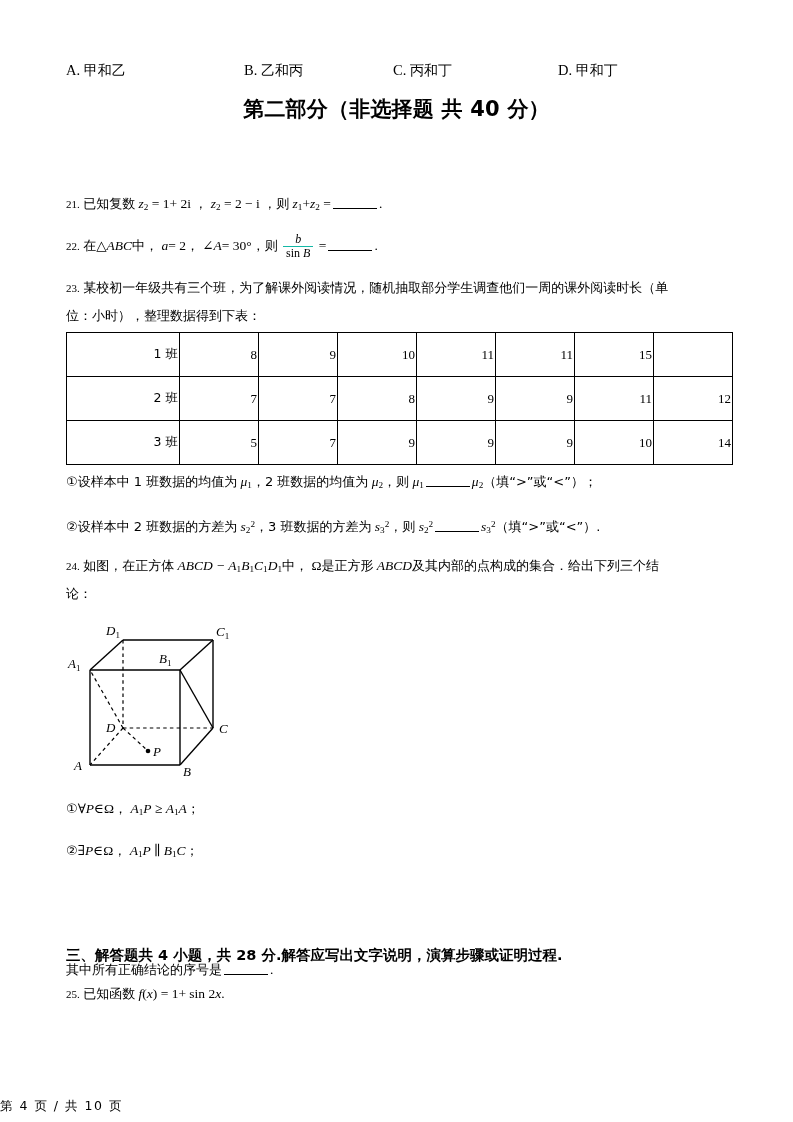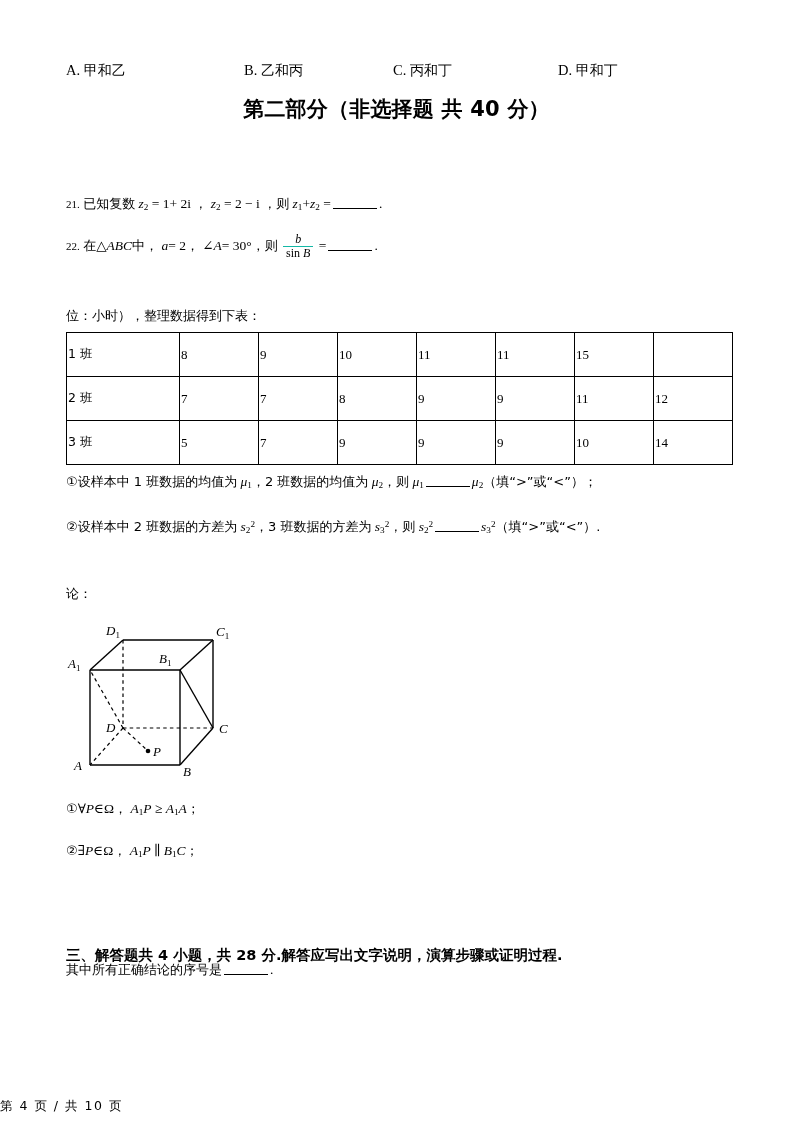--- a/index.html
+++ b/index.html
@@ -116,21 +116,21 @@
     position: absolute;
     left: 66px;
     top: 332px;
     width: 667px;
     border-collapse: collapse;
     table-layout: fixed;
   }
   .data-table td {
     border: 1px solid #000000;
     height: 41px;
-    text-align: left;
+    text-align: right;
     vertical-align: middle;
     font-family: "Liberation Serif", "DejaVu Serif", serif;
     font-size: 13px;
   }
   .data-table td.rowhead {
     width: 110px;
     font-family: "DejaVu Sans", "Liberation Sans", sans-serif;
     font-size: 12.5px;
   }
 
@@ -199,20 +199,24 @@
     <span class="cn">在</span><span class="mn">△</span><span class="mi">ABC</span><span class="cn">中，</span>
     <span class="mi">a</span><span class="mn">= 2</span><span class="cn">，</span>
     <span class="mn">∠</span><span class="mi">A</span><span class="mn">= 30°</span><span class="cn">，则</span>
     <span class="frac">
       <span class="num mi">b</span>
       <span class="den"><span class="mn">sin</span> <span class="mi">B</span></span>
     </span>
     <span class="mn">=</span><span class="blank"></span><span class="mn">.</span>
   </div>
 
+  <div class="q" style="top: 274px;">
+    <span class="qnum">23.</span>
+    <span class="cn">某校初一年级共有三个班，为了解课外阅读情况，随机抽取部分学生调查他们一周的课外阅读时长（单</span>
+  </div>
   <div class="q" style="top: 302px;">
     <span class="cn">位：小时），整理数据得到下表：</span>
   </div>
 
   <table class="data-table">
     <tbody>
       <tr>
         <td class="rowhead">1 班</td>
         <td>8</td>
         <td>9</td>
@@ -252,20 +256,27 @@
     <span class="mi">μ</span><sub class="mn">1</sub><span class="blank"></span><span class="mi">μ</span><sub class="mn">2</sub><span class="cn">（填“&gt;”或“&lt;”）；</span>
   </div>
 
   <div class="q" style="top: 510px;">
     <span class="cn">②</span><span class="cn">设样本中 2 班数据的方差为</span>
     <span class="mi">s</span><sub class="mn">2</sub><sup class="mn">2</sup><span class="cn">，3 班数据的方差为</span>
     <span class="mi">s</span><sub class="mn">3</sub><sup class="mn">2</sup><span class="cn">，则</span>
     <span class="mi">s</span><sub class="mn">2</sub><sup class="mn">2</sup><span class="blank"></span><span class="mi">s</span><sub class="mn">3</sub><sup class="mn">2</sup><span class="cn">（填“&gt;”或“&lt;”）.</span>
   </div>
 
+  <div class="q" style="top: 552px;">
+    <span class="qnum">24.</span>
+    <span class="cn">如图，在正方体</span>
+    <span class="mi">ABCD − A</span><sub class="mn">1</sub><span class="mi">B</span><sub class="mn">1</sub><span class="mi">C</span><sub class="mn">1</sub><span class="mi">D</span><sub class="mn">1</sub><span class="cn">中，</span>
+    <span class="mn">Ω</span><span class="cn">是正方形</span>
+    <span class="mi">ABCD</span><span class="cn">及其内部的点构成的集合．给出下列三个结</span>
+  </div>
   <div class="q" style="top: 580px;">
     <span class="cn">论：</span>
   </div>
 
   <div class="cube-figure">
     <svg width="200" height="180" viewBox="0 0 200 180">
 
       <g stroke="#000000" stroke-width="1.4" fill="none">
 
         <line x1="24" y1="147" x2="114" y2="147"></line>
@@ -320,16 +331,22 @@
     <span class="mi">B</span><sub class="mn">1</sub><span class="mi">C</span><span class="cn">；</span>
   </div>
 
 
   <div class="q" style="top: 912px; margin-top: 44px;">
     <span class="cn">其中所有正确结论的序号是</span><span class="blank"></span><span class="mn">.</span>
   </div>
 
   <div class="section-heading" id="sec3">三、解答题共 4 小题，共 28 分.解答应写出文字说明，演算步骤或证明过程.</div>
 
+  <div class="q" style="top: 980px;">
+    <span class="qnum">25.</span>
+    <span class="cn">已知函数</span>
+    <span class="mi">f</span><span class="mn">(</span><span class="mi">x</span><span class="mn">)</span>
+    <span class="mn">= 1+ sin 2</span><span class="mi">x</span><span class="mn">.</span>
+  </div>
 
   <div class="footer">第 4 页 / 共 10 页</div>
 
 </div>
 
 </body></html>

